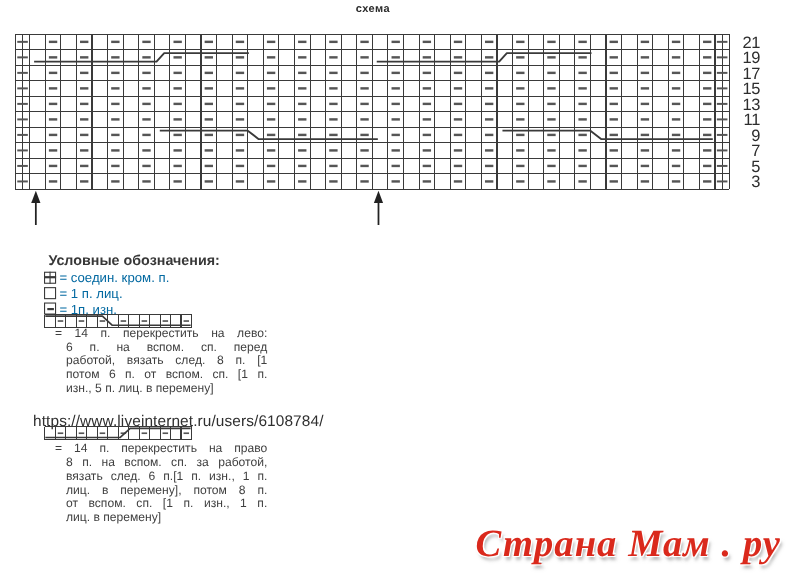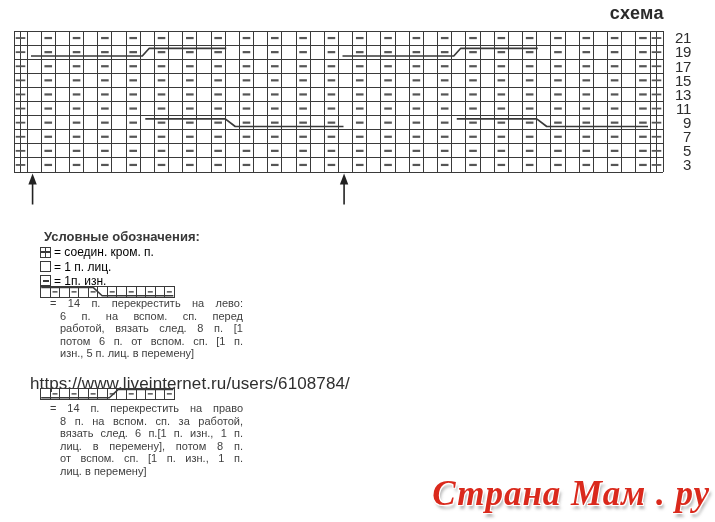--- a/index.html
+++ b/index.html
@@ -1,43 +1,43 @@
 <!DOCTYPE html>
 <html><head>
 <meta charset="utf-8">
 <style>
   html,body{margin:0;padding:0;background:#fff;}
   .stage{
     position:relative;width:715px;height:522px;background:#fff;overflow:hidden;
     font-family:"Liberation Sans",sans-serif;color:#3d3d3d;
   }
   .chart-title{
-    position:absolute;left:14px;top:3px;width:650px;text-align:right;
-    font-size:18px;font-weight:bold;color:#2b2b2b;letter-spacing:.4px;
+    position:absolute;left:14px;top:3px;width:650px;text-align:center;
+    font-size:10px;font-weight:bold;color:#2b2b2b;letter-spacing:.4px;
   }
   #chart-svg{position:absolute;left:0;top:0;}
   
   .legend-heading{
     position:absolute;left:44px;top:229px;font-size:13px;font-weight:bold;color:#383838;
   }
   .legend-items{position:absolute;left:40px;top:245px;}
   .legend-item{display:flex;align-items:center;height:14.4px;}
   .sym{position:relative;width:11px;height:11px;border:1.2px solid #3a3a3a;box-sizing:border-box;
        display:inline-block;flex:0 0 auto;background:#fff;}
   .sym i{position:absolute;background:#3a3a3a;display:block;}
   .sym .h{left:1.5px;right:1.5px;top:3.6px;height:1.6px;}
   .sym.edge .h{left:-1px;right:-1px;}
   .sym.edge .v{top:-1px;bottom:-1px;left:3.6px;width:1.6px;}
-  .legend-item .lbl{font-size:12px;color:#000000;margin-left:3px;white-space:nowrap;}
+  .legend-item .lbl{font-size:12px;color:#0369a1;margin-left:3px;white-space:nowrap;}
   .strip{position:absolute;left:40px;}
   .tblock{position:absolute;left:50px;width:193px;font-size:11px;line-height:12.6px;color:#3f3f3f;}
   .tline{text-align:justify;text-align-last:justify;white-space:normal;}
   .tline.ind{padding-left:10px;}
   .tline.last{text-align:left;text-align-last:auto;}
-  .src-url{position:absolute;left:30px;top:374px;font-size:17px;color:#2f2f2f;letter-spacing:.1px;}
+  .src-url{position:absolute;left:30px;top:374px;font-size:14px;color:#2f2f2f;letter-spacing:.1px;}
   
   .watermark{
     position:absolute;right:5px;top:474px;
     font-family:"Liberation Serif",serif;font-style:italic;font-weight:bold;
     font-size:35px;letter-spacing:1px;white-space:nowrap;
     text-shadow:-1px -1px 0 #fff,1px -1px 0 #fff,-1px 1px 0 #fff,1px 1px 0 #fff,2px 4px 3px rgba(125,125,125,.55);
     margin-left:32px;
   }
 </style>
 </head>

